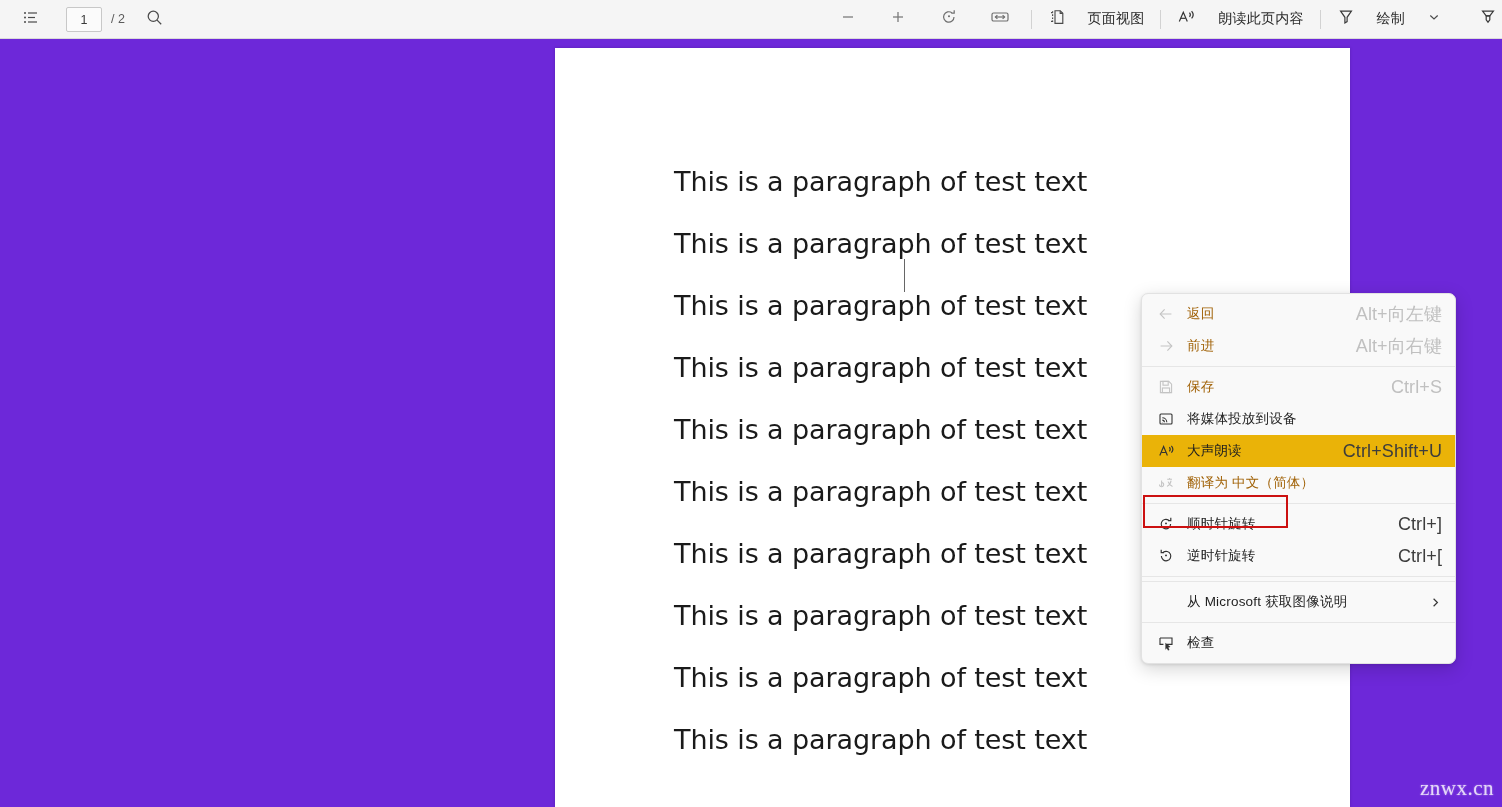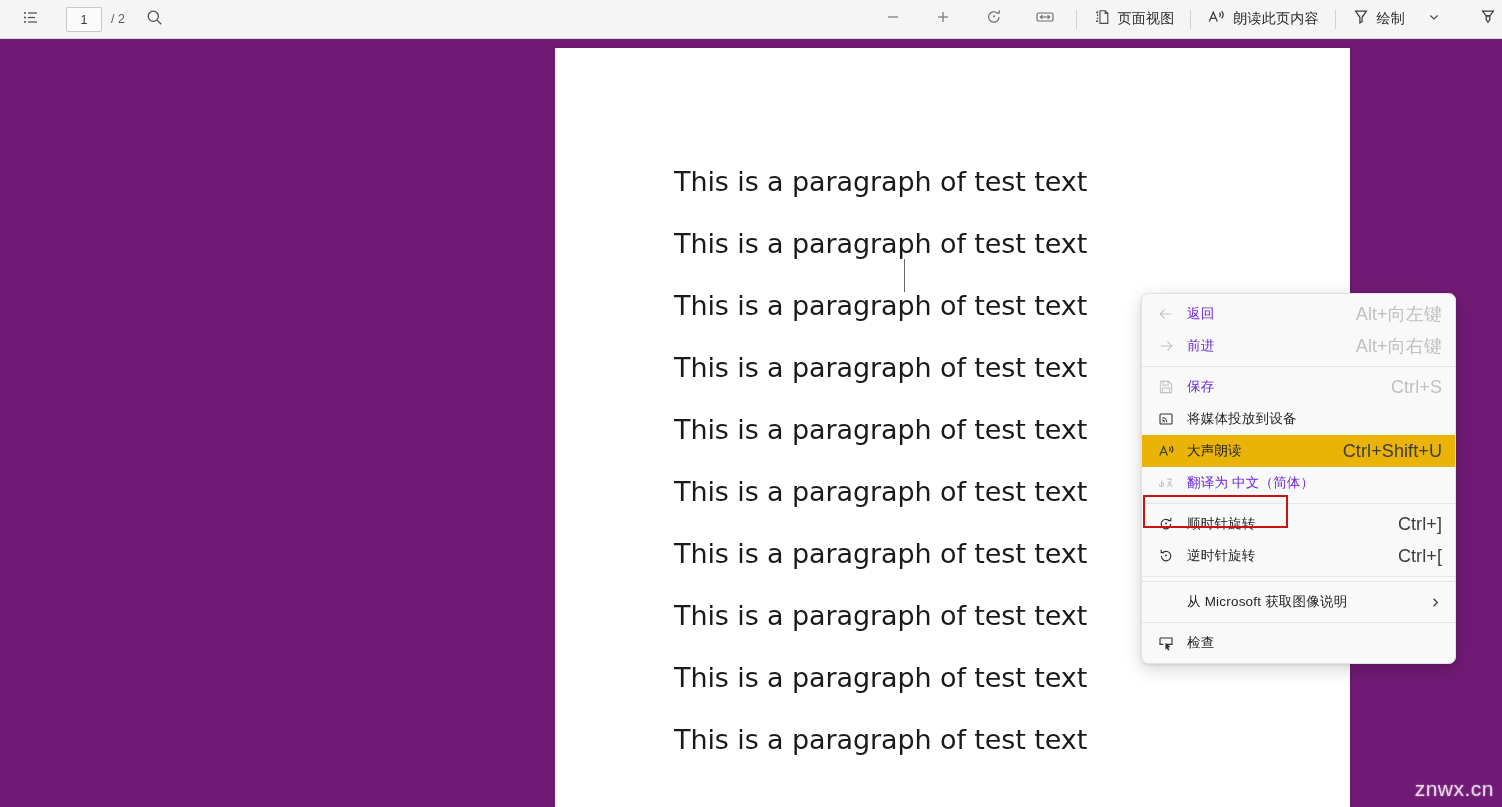--- a/index.html
+++ b/index.html
@@ -46,21 +46,21 @@
     height: 30px;
     min-width: 30px;
     border-radius: 4px;
     cursor: pointer;
     color: #4a4a4a;
     padding: 0 5px;
   }
   .tb-label {
     font-size: 14px;
     color: #2b2b2b;
-    margin-left: 7px;
+    margin-left: 22px;
     white-space: nowrap;
     letter-spacing: .2px;
   }
   .pagebox {
     width: 36px;
     height: 25px;
     border: 1px solid #c8c8c8;
     background: #fbfbfb;
     border-radius: 2px;
     font-size: 12.5px;
@@ -83,21 +83,21 @@
     margin: 0 11px;
   }
   .ico { display: block; }
 
   
   #viewer {
     position: absolute;
     left: 0; top: 39px;
     width: 1502px;
     height: 768px;
-    background: #701a75;
+    background: #6d28d9;
     overflow: hidden;
   }
   #page {
     position: absolute;
     left: 555px;
     top: 9px;
     width: 795px;
     height: 760px;
     background: #ffffff;
     box-shadow: 0 0 3px rgba(0,0,0,0.18);
@@ -127,21 +127,21 @@
 
   
   #watermark {
     position: absolute;
     right: 8px;
     bottom: 6px;
     font-size: 21px;
     color: #ffffff;
     opacity: .82;
     letter-spacing: .5px;
-    font-family: Liberation Sans, sans-serif;
+    font-family: Liberation Serif, serif;
     text-shadow: 0 0 2px rgba(255,255,255,.6);
   }
 
   
   #ctxmenu {
     position: absolute;
     left: 1141px;
     top: 293px;
     width: 315px;
     background: #f9f9f9;
@@ -176,21 +176,21 @@
     white-space: nowrap;
     letter-spacing: .2px;
   }
   .mi-accel {
     margin-left: auto;
     font-size: 18px;
     color: #3d3d3d;
     white-space: nowrap;
     letter-spacing: .1px;
   }
-  .mi.disabled .mi-label { color: #6d28d9; }
+  .mi.disabled .mi-label { color: #a16207; }
   .mi.disabled .mi-accel { color: #c0c0c0; }
   .mi.disabled .mi-ico { color: #c4c4c4; }
   .mi.highlight { background: #eab308; justify-content: space-between; }
   .mi-chev {
     margin-left: auto;
     color: #3a3a3a;
     display: flex;
     align-items: center;
   }
   .mi-sep {

